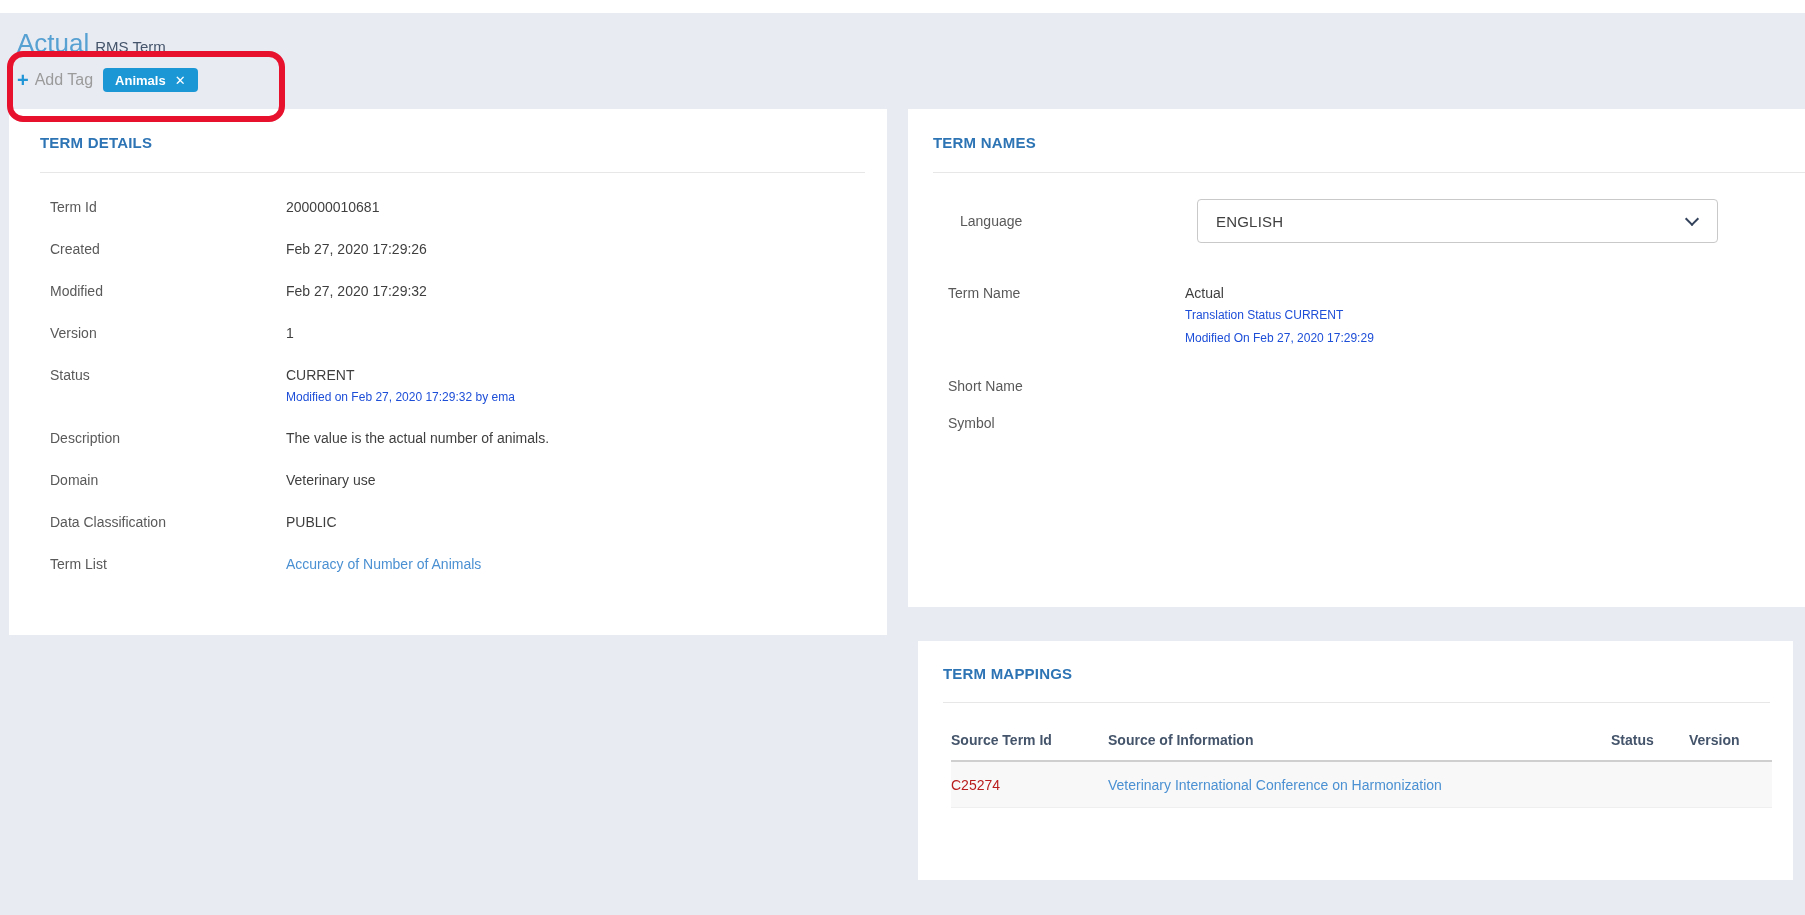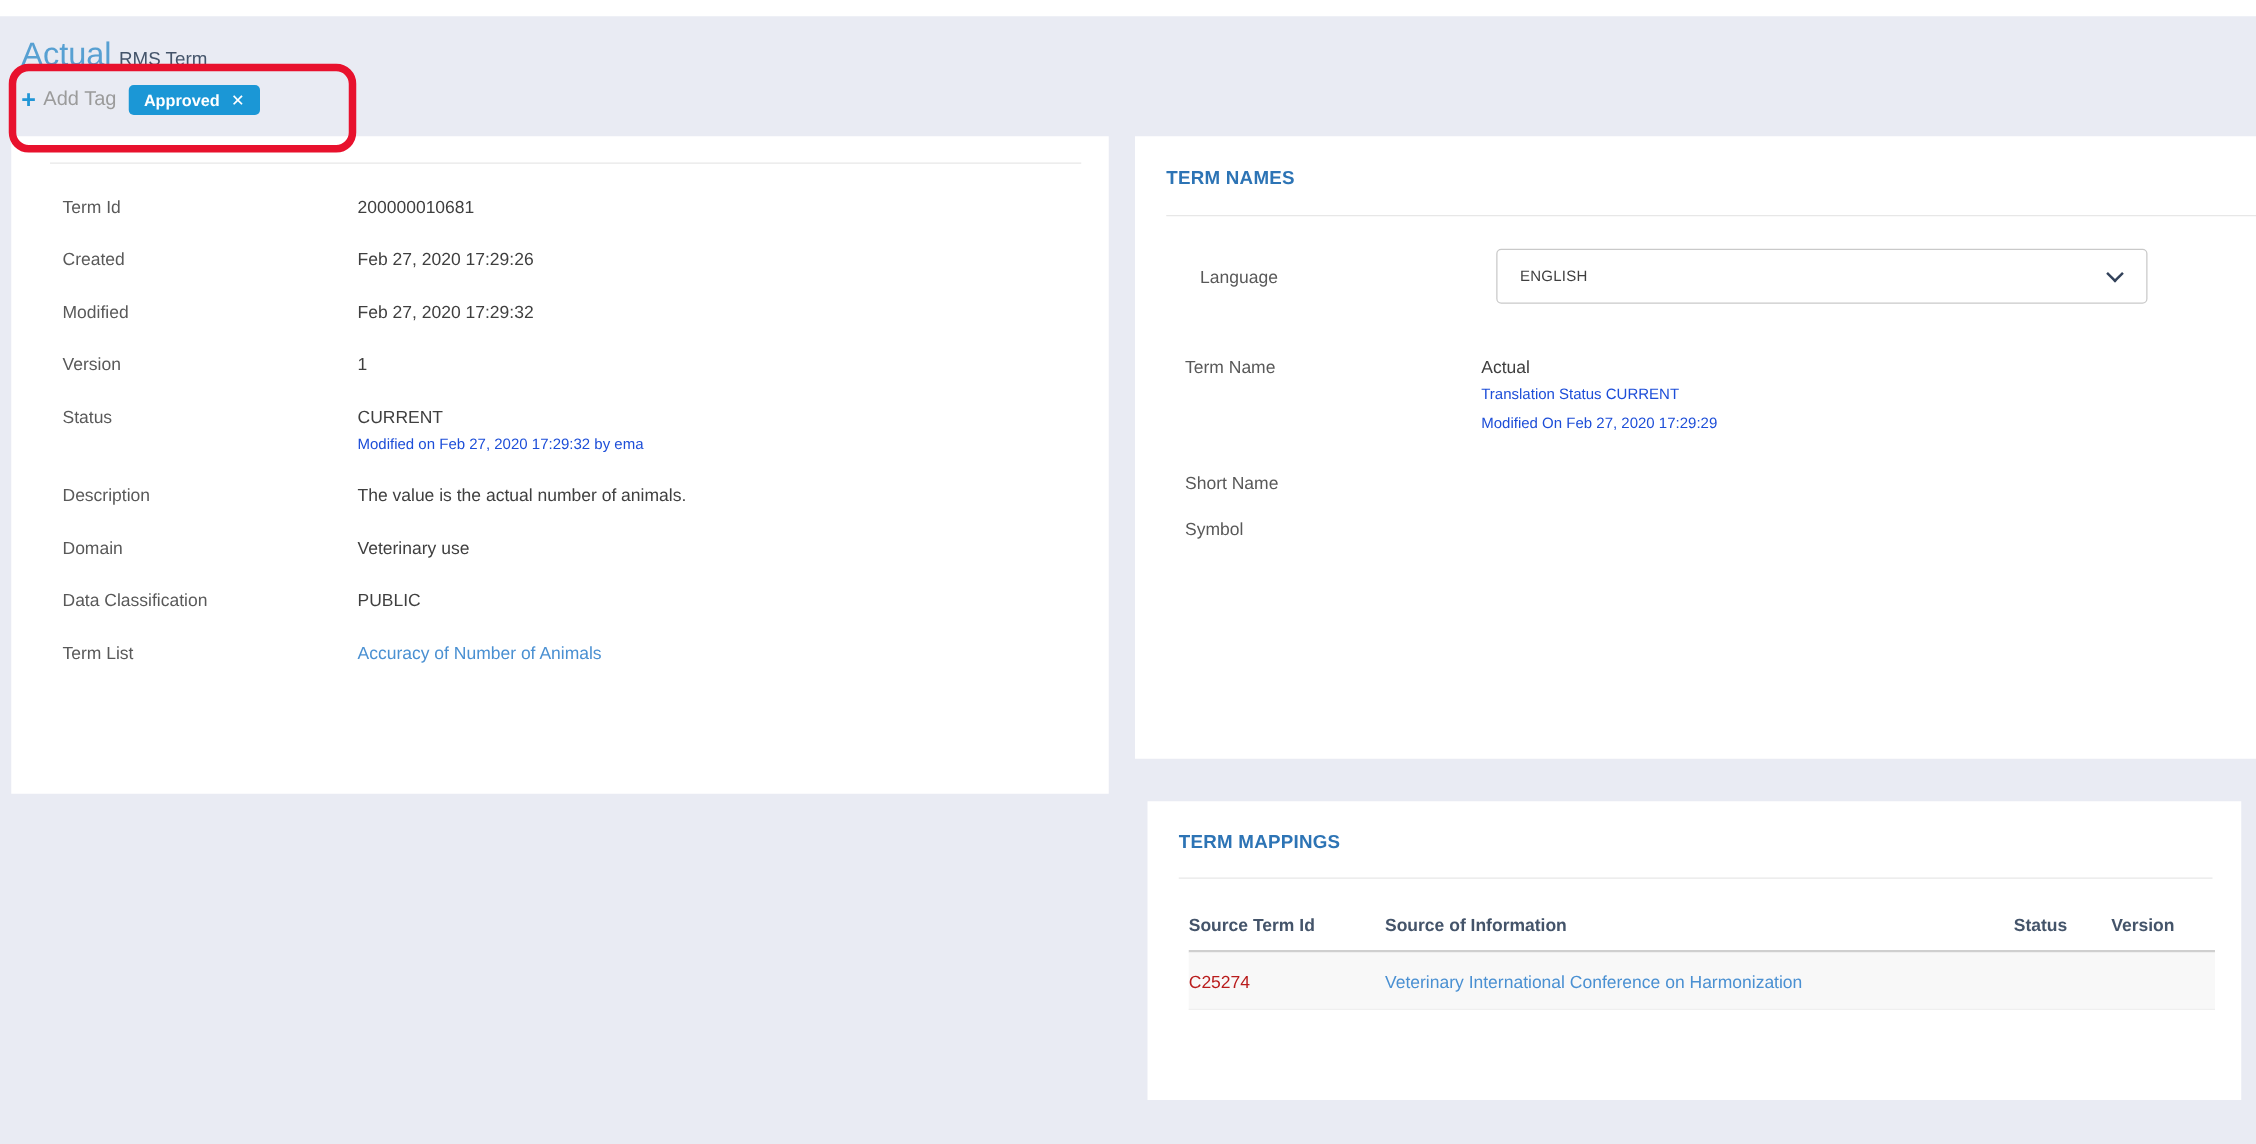--- a/index.html
+++ b/index.html
@@ -66,21 +66,21 @@
   
   .tn-row{display:flex;align-items:flex-start;}
   .tn-label{width:277px;flex:0 0 277px;padding-left:40px;box-sizing:border-box;
             color:#595959;font-size:14px;line-height:18px;}
   .language-row{margin-top:26px;align-items:center;padding-left:12px;}
   .language-select{
     width:521px;height:44px;border:1px solid #c9c9c9;border-radius:4px;
     background:#ffffff;display:flex;align-items:center;justify-content:space-between;
     padding:0 20px 0 18px;box-sizing:border-box;cursor:pointer;
   }
-  .language-select-value{font-size:12px;color:#3f3f3f;letter-spacing:.2px;}
+  .language-select-value{font-size:15px;color:#3f3f3f;letter-spacing:.2px;}
   .chevron-down{
     width:8px;height:8px;border-right:2px solid #33425b;border-bottom:2px solid #33425b;
     transform:rotate(45deg);margin-top:-4px;
   }
   .term-name-row{margin-top:41px;}
   .short-name-row{margin-top:31px;}
   .symbol-row{margin-top:19px;}
 
   
   .mappings-table{margin:18px 21px 0 33px;}
@@ -102,28 +102,29 @@
 <div class="page-header">
   <span class="page-title">Actual</span><span class="page-title-suffix">RMS Term</span>
 </div>
 
 <div class="tag-row">
   <div class="add-tag">
     <span class="plus-icon">+</span>
     <span class="add-tag-label">Add Tag</span>
   </div>
   <div class="tag-badge">
-    <span>Approved</span>
+    <span>Animals</span>
     <span class="tag-close">✕</span>
   </div>
 </div>
 
 <div class="annotation-rect"></div>
 
 <div class="panel" id="term-details-panel">
+  <div class="panel-heading">TERM DETAILS</div>
   <hr class="panel-divider">
   <div class="kv-rows" id="term-details-rows">
   <div class="kv-row">
     <div class="kv-label">Term Id</div>
     <div class="kv-value">
       <div class="kv-value-main">200000010681</div>
 
     </div>
   </div>
 

